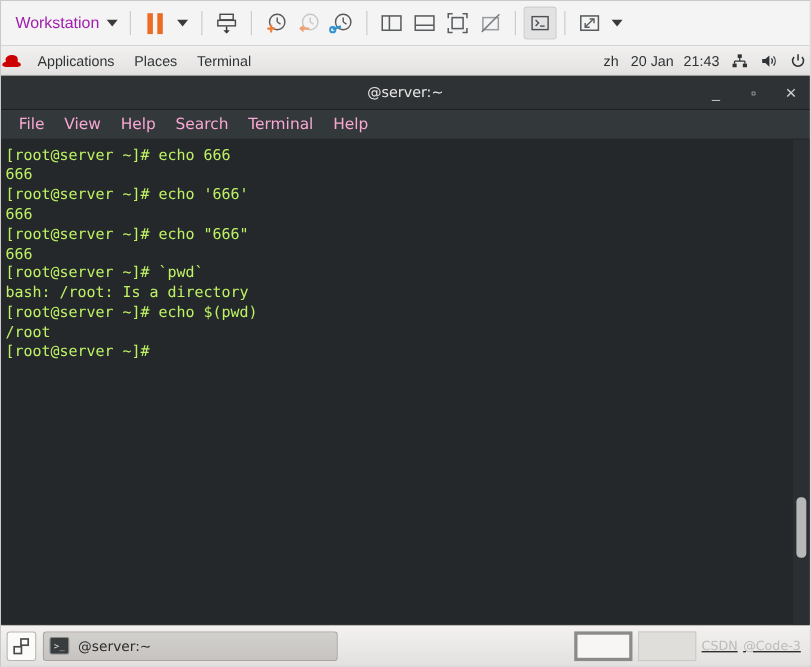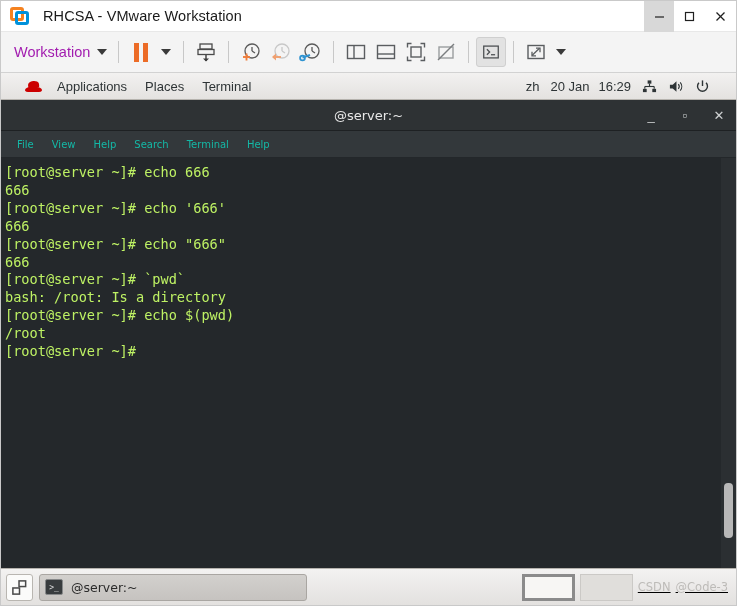--- a/index.html
+++ b/index.html
@@ -90,21 +90,21 @@
   .pause-ico { display: flex; gap: 4px; }
   .pause-ico i { display: block; width: 5px; height: 19px; background: #ec6c27; }
 
   
   .gnome-bar {
     height: 27px; flex: 0 0 27px;
     background: linear-gradient(#f2f1f0, #e4e2e0);
     border-bottom: 1px solid #b6b3ae;
     display: flex; align-items: center;
     font-size: 13px; color: #2e3436;
-    padding: 0 24px;
+    padding: 0 1px;
   }
   .rh-hat { width: 17px; height: 15px; position: relative; margin-right: 6px; }
   .rh-hat .brim {
     position: absolute; left: 0; bottom: 2px;
     width: 17px; height: 5px;
     background: #cc0000; border-radius: 50%/100% 100% 60% 60%;
   }
   .rh-hat .crown {
     position: absolute; left: 3px; top: 2px;
     width: 11px; height: 7px;
@@ -143,21 +143,21 @@
     color: #cfd2d3; font-size: 13px;
   }
   .term-menubar {
     height: 27px; flex: 0 0 27px;
     background: #33383b;
     display: flex; align-items: center;
     padding-left: 7px;
     border-bottom: 1px solid #23272a;
   }
   .term-menu {
-    font-size: 10px; color: #14b8a6;
+    font-size: 14px; color: #f9a8d4;
     padding: 4px 9px;
     font-family: "DejaVu Sans", sans-serif;
   }
   .term-body {
     flex: 1 1 auto;
     position: relative;
     background: #24282b;
     min-height: 0;
     overflow: hidden;
   }
@@ -230,45 +230,20 @@
     font-size: 11.5px; color: #bdbbb8;
     padding-right: 3px;
     font-family: "DejaVu Sans", sans-serif;
   }
 </style>
 </head>
 <body>
 
 <div id="app">
 
-  <div class="vm-titlebar">
-    <div class="vm-logo">
-      <span class="sq1"></span>
-        <span class="sq2"></span>
-    </div>
-    <div class="vm-title-text">RHCSA - VMware Workstation</div>
-    <div class="vm-wincontrols">
-      <div class="vm-wc hover">
-        <svg width="13" height="13" viewBox="0 0 13 13">
-            <line x1="2" y1="7" x2="11" y2="7" stroke="#202020" stroke-width="1.2"></line>
-          </svg>
-      </div>
-      <div class="vm-wc">
-        <svg width="13" height="13" viewBox="0 0 13 13">
-            <rect x="2.5" y="2.5" width="8" height="8" fill="none" stroke="#202020" stroke-width="1.2"></rect>
-          </svg>
-      </div>
-      <div class="vm-wc">
-        <svg width="13" height="13" viewBox="0 0 13 13">
-            <line x1="2.5" y1="2.5" x2="10.5" y2="10.5" stroke="#202020" stroke-width="1.2"></line>
-            <line x1="10.5" y1="2.5" x2="2.5" y2="10.5" stroke="#202020" stroke-width="1.2"></line>
-          </svg>
-      </div>
-    </div>
-  </div>
 
   <div class="vm-toolbar">
     <div class="ws-menu">
       <span>Workstation</span>
       <span class="caret"></span>
     </div>
     <div class="tb-sep"></div>
 
     <div class="tb-btn">
       <span class="pause-ico">
@@ -373,21 +348,21 @@
       <span class="brim"></span>
         <span class="crown"></span>
     </span>
     <span class="gn-item">Applications</span>
     <span class="gn-item">Places</span>
     <span class="gn-item">Terminal</span>
     <span class="gn-right">
       <span>zh</span>
       <span class="gn-clock">
         <span>20 Jan</span>
-        <span>16:29</span>
+        <span>21:43</span>
       </span>
       <svg width="15" height="15" viewBox="0 0 16 16">
         <rect x="6" y="1.5" width="4" height="3.5" fill="#2e3436"></rect>
         <line x1="8" y1="5" x2="8" y2="8" stroke="#2e3436" stroke-width="1.2"></line>
         <line x1="3" y1="8" x2="13" y2="8" stroke="#2e3436" stroke-width="1.2"></line>
         <line x1="3" y1="8" x2="3" y2="10.5" stroke="#2e3436" stroke-width="1.2"></line>
         <line x1="13" y1="8" x2="13" y2="10.5" stroke="#2e3436" stroke-width="1.2"></line>
         <rect x="1" y="10.5" width="4" height="3.5" fill="#2e3436"></rect>
         <rect x="11" y="10.5" width="4" height="3.5" fill="#2e3436"></rect>
       </svg>

